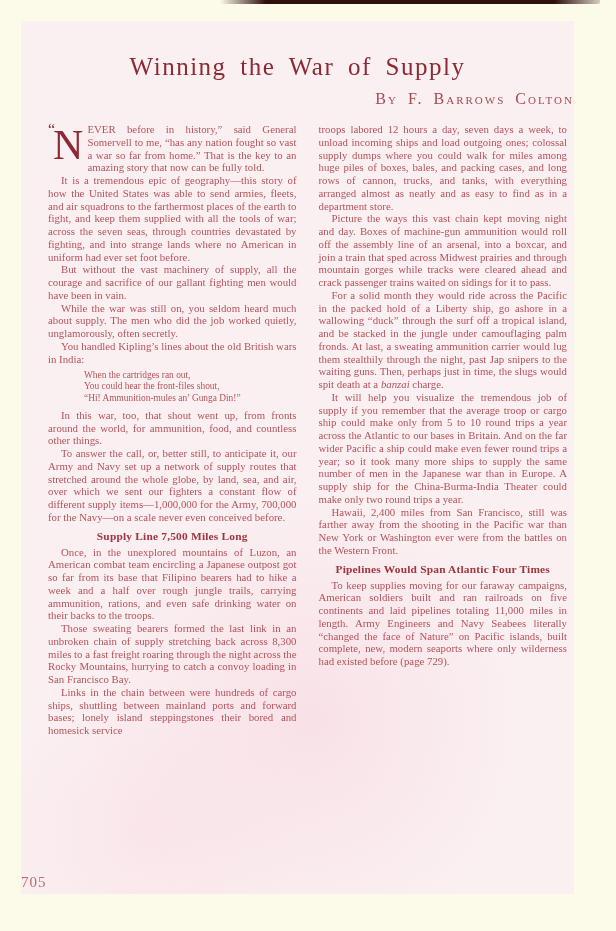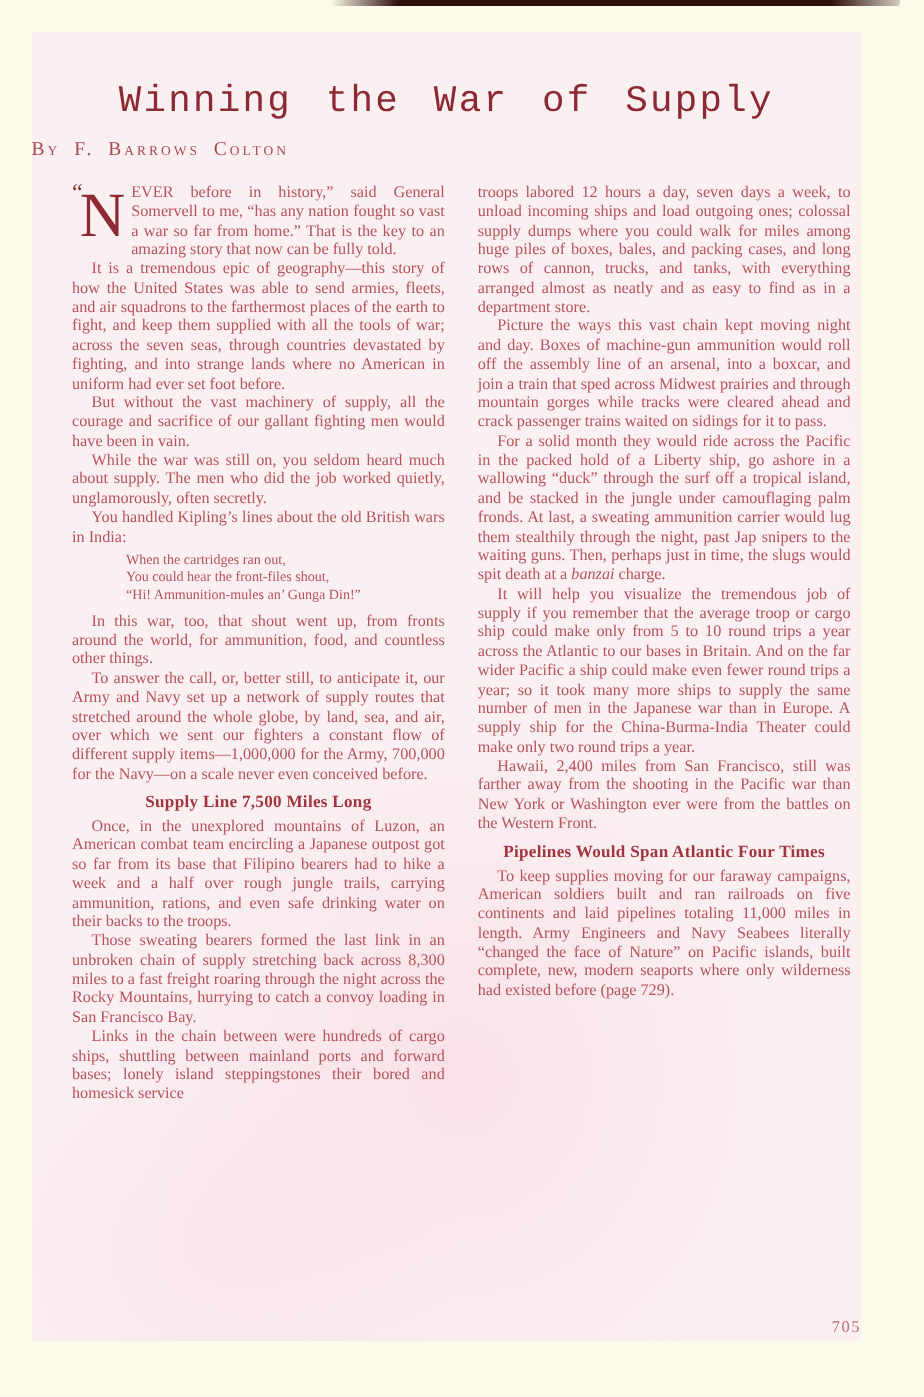--- a/index.html
+++ b/index.html
@@ -25,25 +25,25 @@
   .page{
     position:absolute;left:21px;top:21px;width:553px;height:873px;
     background:
       radial-gradient(55% 38% at 52% 80%, rgba(247,213,222,.55), rgba(247,213,222,0) 72%),
       radial-gradient(42% 26% at 22% 93%, rgba(249,220,228,.5), rgba(249,220,228,0) 70%),
       radial-gradient(50% 30% at 80% 35%, rgba(252,240,243,.8), rgba(252,240,243,0) 70%),
       var(--page_pink);
   }
   h1.title{
     margin:32px 0 0 0;text-align:center;font-weight:normal;
-    font-size:25px;letter-spacing:1.5px;word-spacing:6px;color:var(--title_red);font-family:Liberation Mono, monospace;
+    font-size:25px;letter-spacing:1.5px;word-spacing:6px;color:var(--title_red);
   }
   .byline{
-    margin-top:9px;text-align:left;font-variant:small-caps;
-    font-size:13px;letter-spacing:2px;word-spacing:4px;color:#a64a52;
+    margin-top:9px;text-align:right;font-variant:small-caps;
+    font-size:16px;letter-spacing:2px;word-spacing:4px;color:#a64a52;
   }
   .cols{
     display:flex;gap:22px;margin-top:15px;padding:0 7px 0 27px;
   }
   .col{flex:1;min-width:0;}
   p.para{
     margin:0;text-indent:13px;text-align:justify;
     font-size:10.8px;line-height:12.75px;color:var(--body_red);
   }
   p.para.opening, p.para.noindent{text-indent:0;}
@@ -58,22 +58,22 @@
     display:inline-block;font-size:42px;line-height:36px;
   }
   h2.subhead{
     margin:6px 0 4px 0;text-align:center;font-size:11.4px;font-weight:bold;
     letter-spacing:.2px;color:var(--heading_red);
   }
   .verse{
     margin:5px 0 5px 36px;font-size:9.4px;line-height:11.2px;color:var(--body_red);
   }
   .folio{
-    position:absolute;bottom:3px;left:0;right:0;text-align:right;
-    font-size:11px;letter-spacing:1px;color:var(--folio_red);
+    position:absolute;bottom:3px;left:0;right:0;text-align:left;
+    font-size:15px;letter-spacing:1px;color:var(--folio_red);
   }
   em{font-style:italic;}
 </style>
 </head>
 <body>
 
 <div class="scan-line"></div>
 
 <div class="page">
   <h1 class="title">Winning the War of Supply</h1>

